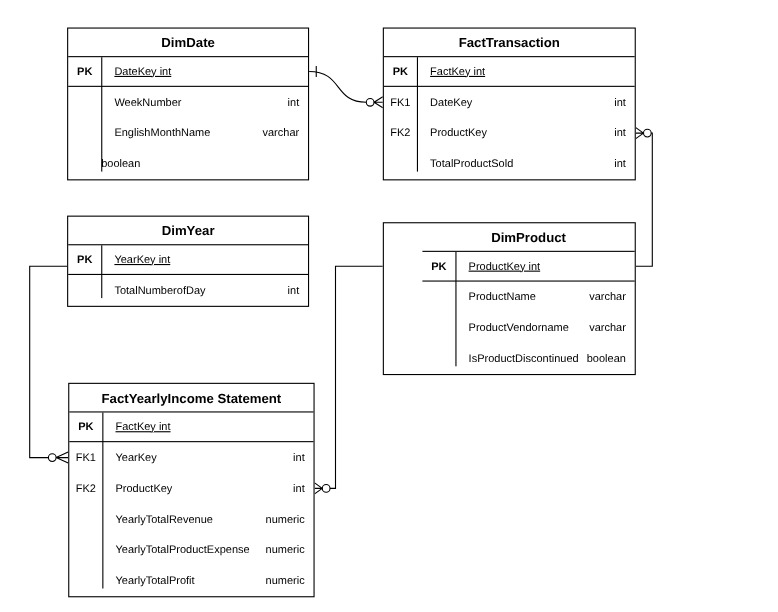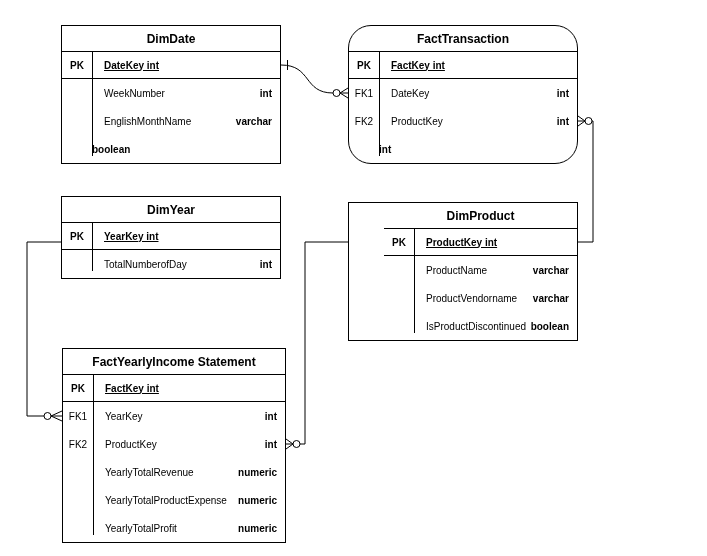--- a/index.html
+++ b/index.html
@@ -8,24 +8,24 @@
   .ent{position:absolute;background:#fff;border:1px solid #000;box-sizing:border-box;}
   .t-title{height:25px;border-bottom:1px solid #000;display:flex;align-items:center;
            justify-content:center;font-size:12px;font-weight:bold;}
   .t-body{position:relative;}
   .t-divider{position:absolute;left:30px;top:0;bottom:7px;width:1px;background:#000;}
   .t-row{display:flex;align-items:center;height:28px;font-size:10px;box-sizing:border-box;}
   .t-row.pk-row{height:27px;border-bottom:1px solid #000;}
   .key-cell{flex:0 0 30px;width:30px;text-align:center;}
   .pk-row .key-cell{font-weight:bold;}
   .name-cell{flex:1 1 auto;padding-left:12px;white-space:nowrap;overflow:hidden;}
-  .pk-row .name-cell{font-weight:bold;text-decoration:underline;}
-  .type-cell{flex:0 0 auto;padding-right:8px;text-align:right;white-space:nowrap;font-weight:bold;}
+  .pk-row .name-cell{font-weight:normal;text-decoration:underline;}
+  .type-cell{flex:0 0 auto;padding-right:8px;text-align:right;white-space:nowrap;}
   #t-dimdate{left:61px;top:25px;width:220px;}
-  #t-facttransaction{left:348px;top:25px;width:230px;border-radius:23px;}
+  #t-facttransaction{left:348px;top:25px;width:230px;}
   #t-dimyear{left:61px;top:196px;width:220px;}
   #t-dimproduct{left:348px;top:202px;width:230px;padding-left:35px;}
   #t-factyearly{left:62px;top:348px;width:224px;}
   #wires{position:absolute;left:0;top:0;width:707px;height:556px;}
   #wires path,#wires line{stroke:#000;stroke-width:1;fill:none;}
   #wires circle{stroke:#000;stroke-width:1;fill:#fff;}
 </style>
 </head>
 <body>
 
@@ -99,20 +99,21 @@
     <span class="name-cell">DateKey</span>
     <span class="type-cell">int</span>
   </div>
         <div class="t-row">
     <span class="key-cell">FK2</span>
     <span class="name-cell">ProductKey</span>
     <span class="type-cell">int</span>
   </div>
         <div class="t-row">
     <span class="key-cell"></span>
+    <span class="name-cell">TotalProductSold</span>
     <span class="type-cell">int</span>
   </div>
       </div>
   </div>
 
   <div class="ent" id="t-dimyear">
     <div class="t-title">DimYear</div>
     <div class="t-body">
       <div class="t-divider"></div>
     <div class="t-row pk-row">

